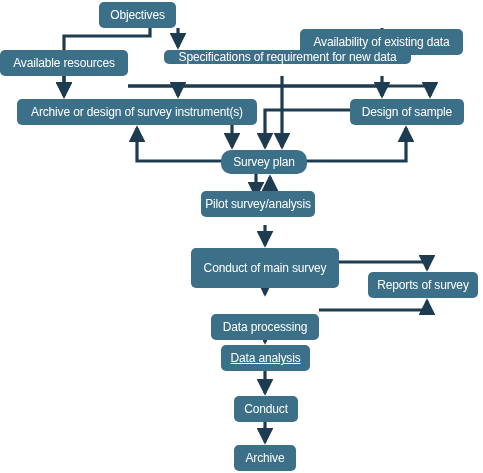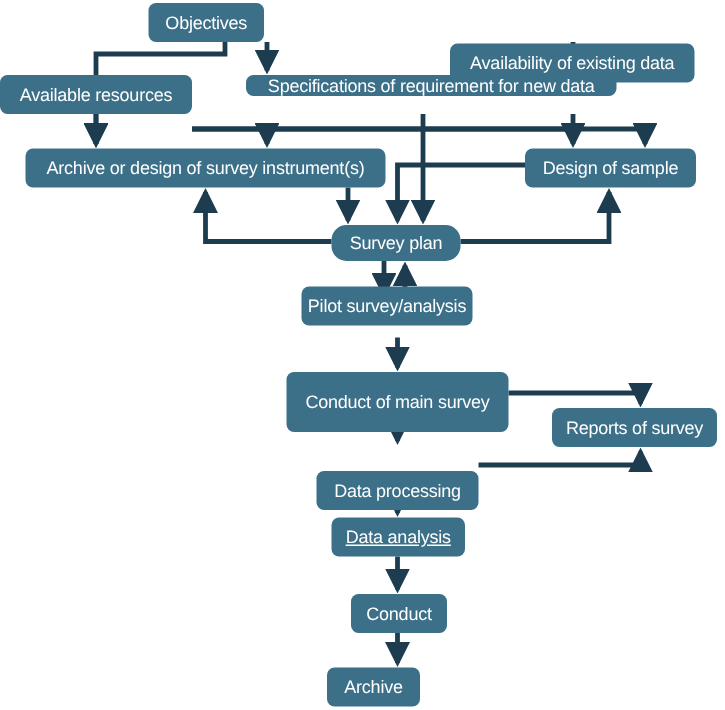--- a/index.html
+++ b/index.html
@@ -89,15 +89,15 @@
   <div class="node" style="left:164px; top:50px;  width:247px; height:14px;">Specifications of requirement for new data</div>
   <div class="node" style="left:17px;  top:99px;  width:240px; height:26px;">Archive or design of survey instrument(s)</div>
   <div class="node" style="left:350px; top:99px;  width:114px; height:26px;">Design of sample</div>
   <div class="node" style="left:221px; top:150px; width:86px;  height:24px;border-radius:10px;">Survey  plan</div>
   <div class="node" style="left:201px; top:191px; width:114px; height:26px;">Pilot survey/analysis</div>
   <div class="node" style="left:191px; top:248px; width:148px; height:40px;">Conduct of main survey</div>
   <div class="node" style="left:368px; top:272px; width:110px; height:26px;">Reports of survey</div>
   <div class="node" style="left:211px; top:297px; width:108px; height:26px;margin-top:17px;">Data processing</div>
   <div class="node" style="left:221px; top:345px; width:89px;  height:26px;text-decoration:underline;">Data analysis</div>
   <div class="node" style="left:234px; top:396px; width:64px;  height:26px;">Conduct</div>
-  <div class="node" style="left:218px; top:445px; width:62px;  height:26px;text-align:center;">Archive</div>
+  <div class="node" style="left:234px; top:445px; width:62px;  height:26px;text-align:center;">Archive</div>
 
 </div>
 
 </body></html>

